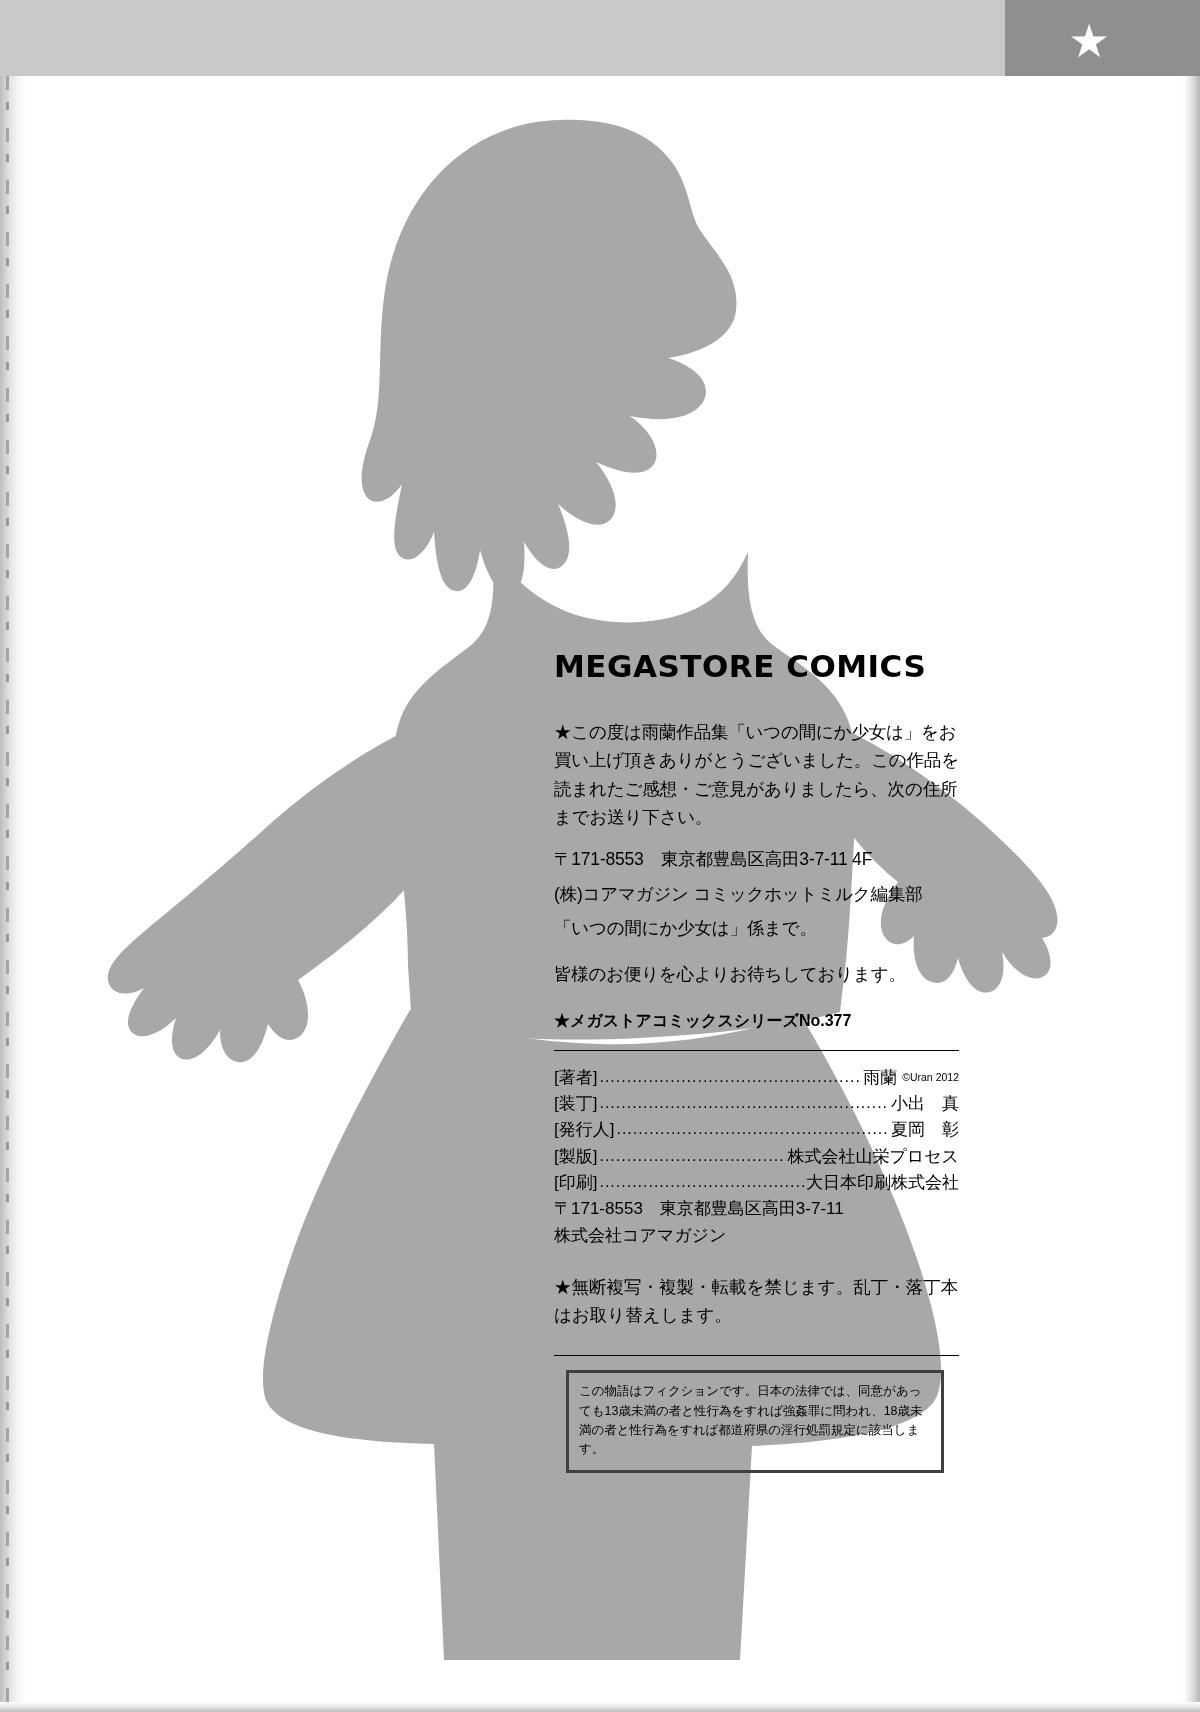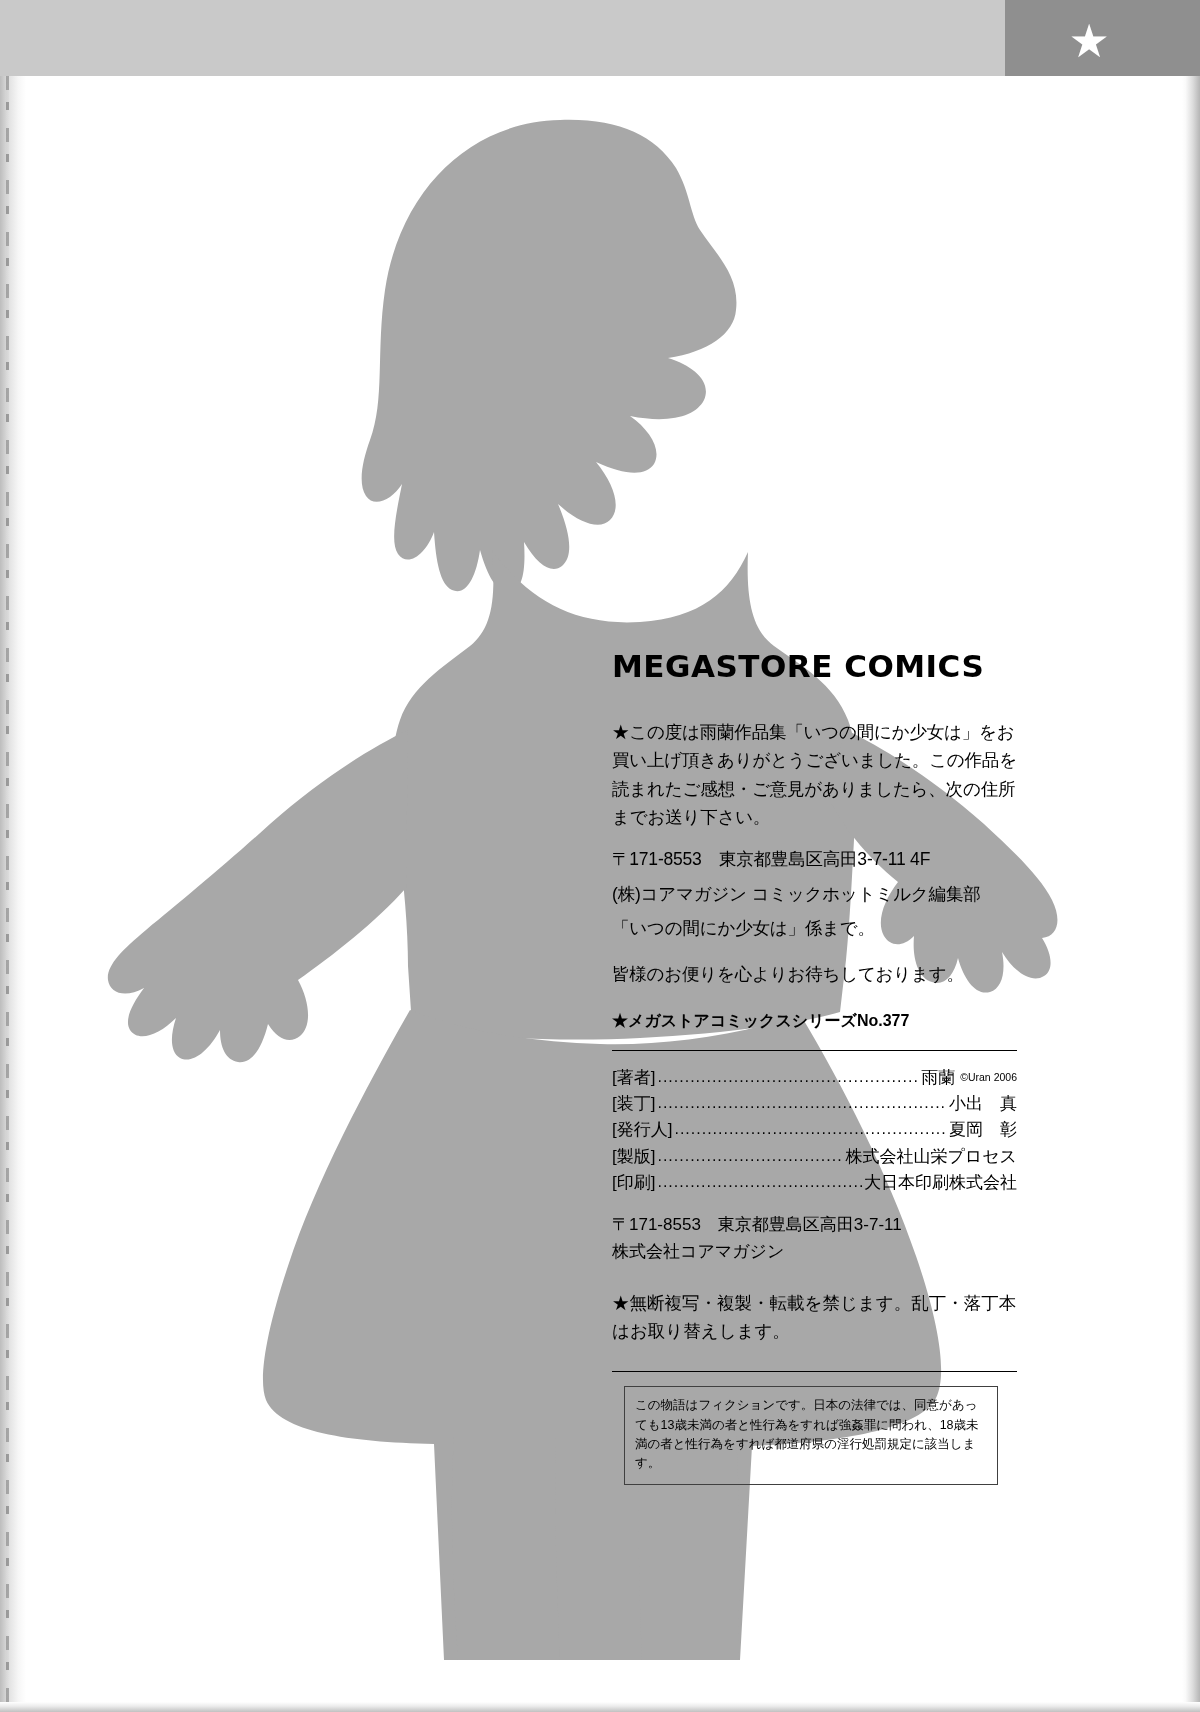--- a/index.html
+++ b/index.html
@@ -89,21 +89,21 @@
     left: 40px;
     top: 80px;
     width: 1030px;
     height: 1580px;
   }
   .silhouette svg { display: block; }
 
   
   .colophon {
     position: absolute;
-    left: 612px;
+    left: 554px;
     top: 648px;
     width: 405px;
     color: #000000;
   }
   .brand {
     font-family: "DejaVu Sans", sans-serif;
     font-weight: bold;
     font-size: 31px;
     letter-spacing: 0.5px;
     margin: 0 0 34px 0;
@@ -155,37 +155,37 @@
   }
   .credit-value { flex: 0 0 auto; font-weight: normal; }
   .credit-value .copy {
     font-size: 10.5px;
     vertical-align: 2px;
     margin-left: 5px;
   }
   .addr-block {
     font-size: 17px;
     line-height: 1.55;
-    margin-top: 16px;
+    margin-top: 0;
   }
   .notice {
     font-size: 17.5px;
     line-height: 1.6;
     margin-top: 24px;
   }
   .disclaimer-rule {
     border: none;
     border-top: 1px solid #000;
     margin: 26px 0 0 0;
     width: 100%;
   }
   .disclaimer {
     margin-top: 14px;
     margin-left: 12px;
-    border: 1px solid #404040;
+    border: 3px solid #404040;
     padding: 9px 10px 10px 10px;
     font-size: 12.5px;
     line-height: 1.55;
     width: 352px;
   }
   .disclaimer p { margin: 0; }
 </style>
 </head>
 <body>
 
@@ -315,21 +315,21 @@
 
     <div class="series-line">★メガストアコミックスシリーズNo.377</div>
 
     <hr class="rule">
 
     <div class="credits">
 
       <div class="credit-row">
         <span class="credit-label">[著者]</span>
         <span class="credit-dots">........................................................</span>
-        <span class="credit-value"><span>雨蘭</span><span class="copy">©Uran 2006</span></span>
+        <span class="credit-value"><span>雨蘭</span><span class="copy">©Uran 2012</span></span>
       </div>
 
       <div class="credit-row">
         <span class="credit-label">[装丁]</span>
         <span class="credit-dots">........................................................</span>
         <span class="credit-value">小出　真</span>
       </div>
 
       <div class="credit-row">
         <span class="credit-label">[発行人]</span>

